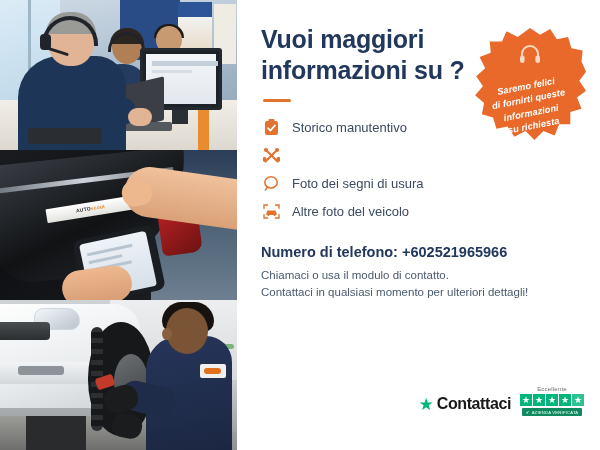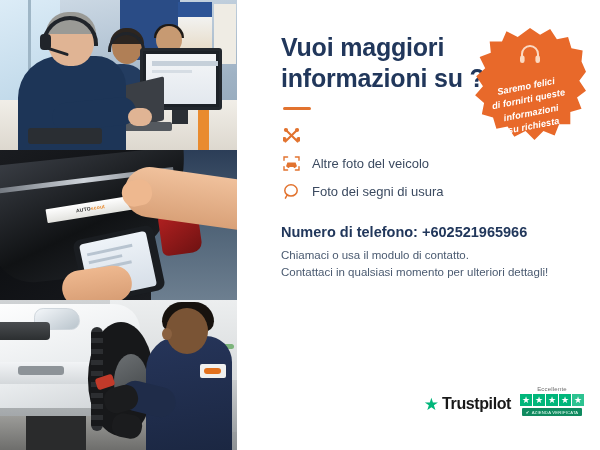--- a/index.html
+++ b/index.html
@@ -152,21 +152,21 @@
   .p3 .marm { position:absolute; left:120px; top:84px; width:56px; height:30px;
        background:#1f2c49; border-radius:15px; transform:rotate(14deg); }
   .p3 .glove { position:absolute; left:104px; top:86px; width:34px; height:26px;
        background:#1b1c1e; border-radius:12px; transform:rotate(-16deg); }
   .p3 .glove2 { position:absolute; left:112px; top:114px; width:30px; height:24px;
        background:#1b1c1e; border-radius:11px; transform:rotate(10deg); }
   .p3 .tool { position:absolute; left:96px; top:76px; width:18px; height:12px;
        background:#c23a2a; border-radius:3px; transform:rotate(-18deg); }
 
   
-  .content { position:relative; flex:1; background:#ffffff; padding:32px 22px 0 24px;margin-left:20px; }
+  .content { position:relative; flex:1; background:#ffffff; padding:24px 22px 0 24px; }
 
   .headline { color:#21375b; font-size:25px; font-weight:bold; line-height:1.22;
        letter-spacing:-.2px; max-width:215px; }
   .rule { width:28px; height:3px; background:#e2732f; margin:14px 0 12px 2px; border-radius:2px; }
 
   .feature-list { list-style:none; }
   .feature { display:flex; align-items:center; height:26px; margin-bottom:2px; }
   .fic { width:20px; height:20px; margin-right:11px; flex:0 0 20px;
        display:flex; align-items:center; justify-content:center; color:#e2732f; }
   .fic svg { display:block; }
@@ -298,59 +298,69 @@
     </div>
   </div>
 
   <div class="content">
 
     <h1 class="headline">Vuoi maggiori informazioni su ?</h1>
     <div class="rule"></div>
 
     <ul class="feature-list">
 
+      <li class="feature">
+        <span class="fic">
+          <svg width="15" height="17" viewBox="0 0 15 17">
+            <rect x="1" y="2" width="13" height="14" rx="2" fill="#e2732f"></rect>
+            <rect x="4.5" y="0" width="6" height="3.4" rx="1" fill="#e2732f"></rect>
+            <path d="M4 9.2 L6.4 11.6 L11 6.4" stroke="#ffffff" stroke-width="1.7" fill="none" stroke-linecap="round" stroke-linejoin="round"></path>
+          </svg>
+        </span>
+        <span class="flabel">Storico manutentivo</span>
+      </li>
 
       <li class="feature">
         <span class="fic">
           <svg width="17" height="17" viewBox="0 0 17 17">
             <path d="M2.4 2.4 L14.6 14.6" stroke="#e2732f" stroke-width="2.1" stroke-linecap="round"></path>
             <path d="M14.6 2.4 L2.4 14.6" stroke="#e2732f" stroke-width="2.1" stroke-linecap="round"></path>
             <circle cx="3" cy="3" r="2.1" fill="#e2732f"></circle>
             <circle cx="14" cy="3" r="2.1" fill="#e2732f"></circle>
             <path d="M13.4 13 a2.4 2.4 0 1 1 1.6 1.6 z" fill="#e2732f"></path>
             <path d="M3.6 13 a2.4 2.4 0 1 0 -1.6 1.6 z" fill="#e2732f"></path>
           </svg>
         </span>
+      </li>
+
+      <li class="feature">
+        <span class="fic">
+          <svg width="17" height="17" viewBox="0 0 17 17">
+            <ellipse cx="8" cy="7.4" rx="6.2" ry="5.6" stroke="#e2732f" stroke-width="1.5" fill="none"></ellipse>
+            <path d="M4.4 11.6 L2.4 15.2" stroke="#e2732f" stroke-width="1.5" stroke-linecap="round"></path>
+          </svg>
+        </span>
+        <span class="flabel">Foto dei segni di usura</span>
       </li>
 
       <li class="feature">
         <span class="fic">
           <svg width="17" height="15" viewBox="0 0 17 15">
             <path d="M1 4.2 V1 H4.6" stroke="#e2732f" stroke-width="1.4" fill="none" stroke-linecap="round"></path>
             <path d="M12.4 1 H16 V4.2" stroke="#e2732f" stroke-width="1.4" fill="none" stroke-linecap="round"></path>
             <path d="M16 10.6 V14 H12.4" stroke="#e2732f" stroke-width="1.4" fill="none" stroke-linecap="round"></path>
             <path d="M4.6 14 H1 V10.6" stroke="#e2732f" stroke-width="1.4" fill="none" stroke-linecap="round"></path>
             <path d="M3.4 9.2 L4.4 6.6 H12.6 L13.6 9.2 V11 H3.4 Z" fill="#e2732f"></path>
             <circle cx="5.4" cy="11" r="1.1" fill="#e2732f"></circle>
             <circle cx="11.6" cy="11" r="1.1" fill="#e2732f"></circle>
           </svg>
         </span>
         <span class="flabel">Altre foto del veicolo</span>
       </li>
 
-      <li class="feature">
-        <span class="fic">
-          <svg width="17" height="17" viewBox="0 0 17 17">
-            <ellipse cx="8" cy="7.4" rx="6.2" ry="5.6" stroke="#e2732f" stroke-width="1.5" fill="none"></ellipse>
-            <path d="M4.4 11.6 L2.4 15.2" stroke="#e2732f" stroke-width="1.5" stroke-linecap="round"></path>
-          </svg>
-        </span>
-        <span class="flabel">Foto dei segni di usura</span>
-      </li>
-
     </ul>
 
     <div class="phone-line">
       <span>Numero di telefono:</span>
       <span>+602521965966</span>
     </div>
 
     <div class="sub">
       <div>Chiamaci o usa il modulo di contatto.</div>
       <div>Contattaci in qualsiasi momento per ulteriori dettagli!</div>
@@ -369,21 +379,21 @@
         <div>Saremo felici</div>
         <div>di fornirti queste</div>
         <div>informazioni</div>
         <div>su richiesta</div>
       </div>
     </div>
 
     <div class="tp">
       <div class="tp-logo">
         <span class="star">★</span>
-        <span class="word">Trustpilot</span>
+        <span class="word">Contattaci</span>
       </div>
       <div class="tp-right">
         <div class="tp-rating">Eccellente</div>
         <div class="tp-stars">
           <span>★</span>
           <span>★</span>
           <span>★</span>
           <span>★</span>
           <span class="half">★</span>
         </div>

